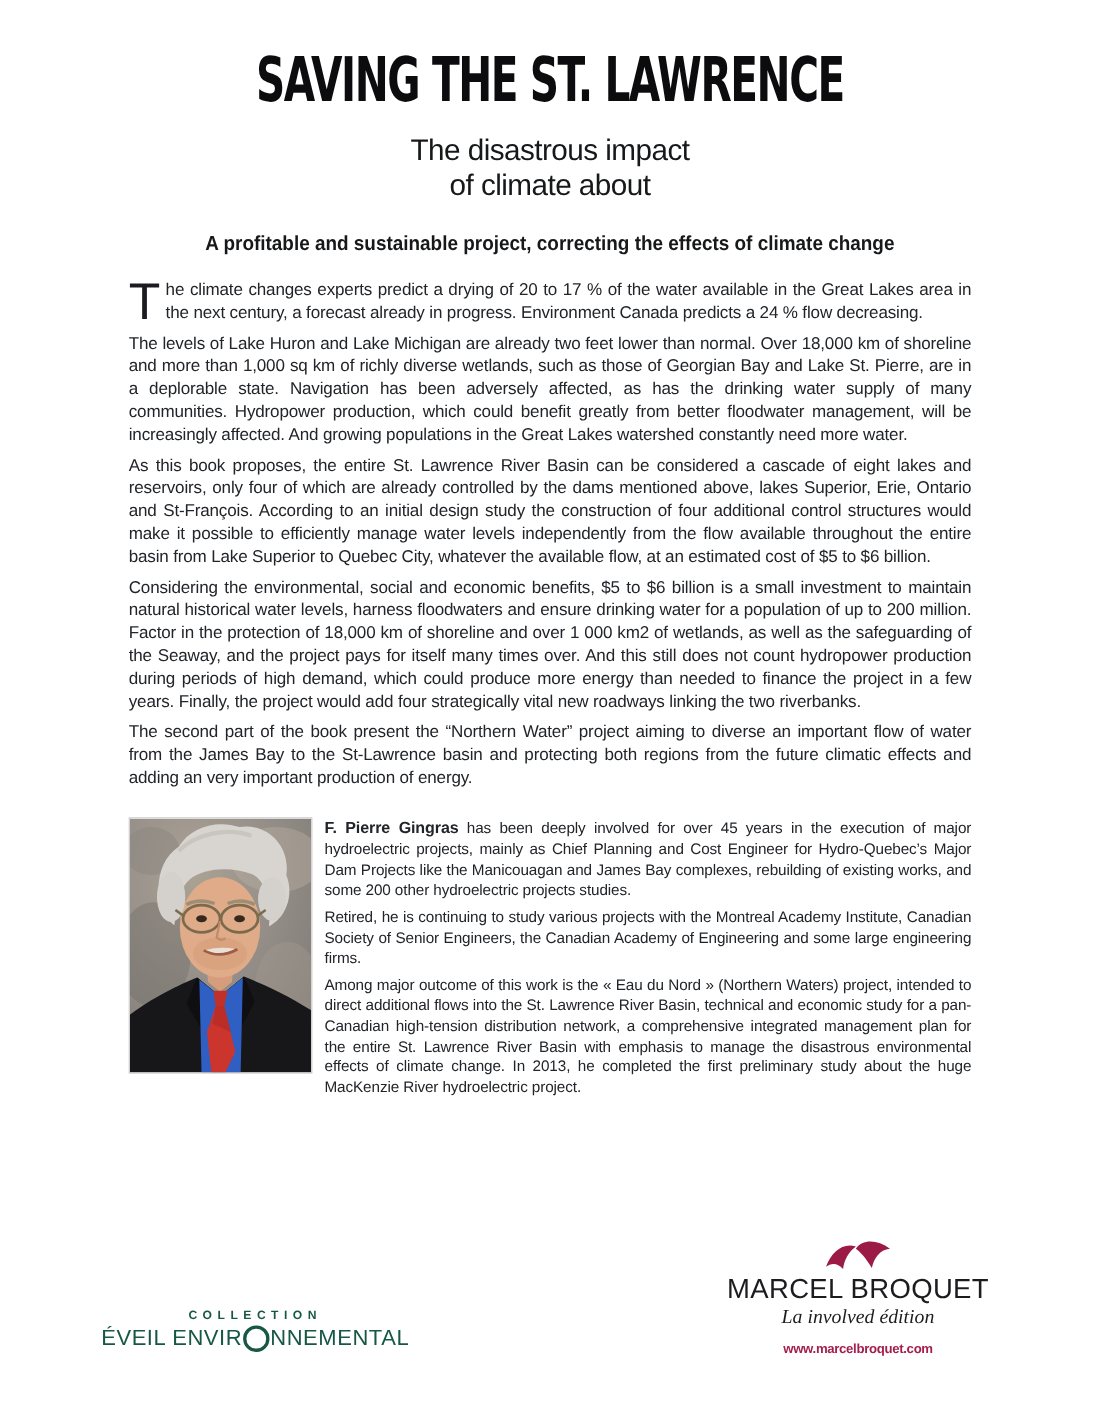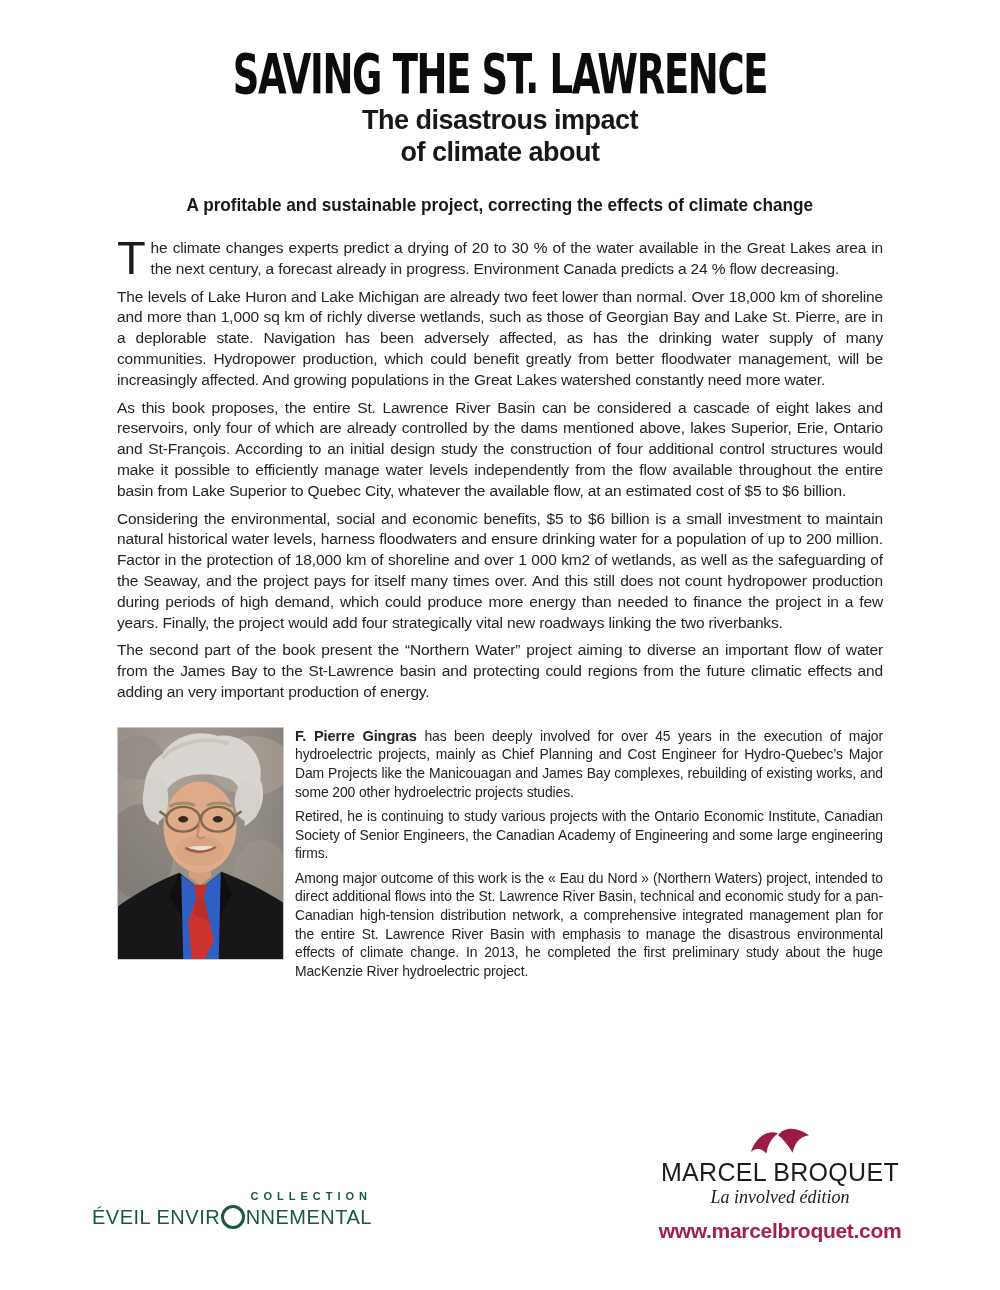--- a/index.html
+++ b/index.html
@@ -21,22 +21,22 @@
     font-weight: bold;
     font-size: 56px;
     line-height: 56px;
     letter-spacing: -2px;
     color: #0c0c0e;
     transform: scaleX(0.66);
     transform-origin: center;
     white-space: nowrap;
   }
   .subtitle {
-    margin-top: 2px;
-    font-weight: bold;
+    margin-top: 18px;
+    font-weight: normal;
     font-size: 27px;
     line-height: 32px;
     color: #17181a;
     letter-spacing: -0.5px;
   }
   .tagline-wrap { text-align: center; margin-top: 26px; }
   .tagline {
     display: inline-block;
     font-weight: bold;
     font-size: 18.5px;
@@ -88,21 +88,21 @@
     text-align: justify;
   }
   .bio-text p { margin-bottom: 6px; }
   .bio-name { font-weight: bold; font-size: 14.6px; }
 
   
   .collection {
     position: absolute;
     left: 92px; top: 1190px;
     width: 280px;
-    text-align: right;
+    text-align: center;
     color: #175844;
   }
   .collection-label {
     font-size: 11px;
     font-weight: 600;
     letter-spacing: 5px;
     color: #175844;
   }
   .collection-name {
     margin-top: 3px;
@@ -140,21 +140,21 @@
   .publisher-tagline {
     font-family: "Liberation Serif", serif;
     font-style: italic;
     font-size: 18px;
     color: #1c1c1f;
     margin-top: 0px;
   }
   .publisher-url {
     margin-top: 11px;
     font-weight: bold;
-    font-size: 21px;
+    font-size: 12px;
     letter-spacing: -0.3px;
     color: #a41e4e;
   }
 </style>
 </head>
 <body>
 
 <div class="page">
 
   <div class="header">
@@ -162,25 +162,25 @@
     <div class="subtitle">
       <div>The disastrous impact</div>
       <div>of climate about</div>
     </div>
     <div class="tagline-wrap">
       <span class="tagline">A profitable and sustainable project, correcting the effects of climate change</span>
     </div>
   </div>
 
   <div class="copy">
-    <p><span class="dropcap">T</span><span>he climate changes experts predict a drying of 20 to 30 % of the water available in the Great Lakes area in the next century, a forecast already in progress. Environment Canada predicts a 24 % flow decreasing.</span></p>
+    <p><span class="dropcap">T</span><span>he climate changes experts predict a drying of 20 to 17 % of the water available in the Great Lakes area in the next century, a forecast already in progress. Environment Canada predicts a 24 % flow decreasing.</span></p>
     <p>The levels of Lake Huron and Lake Michigan are already two feet lower than normal. Over 18,000 km of shoreline and more than 1,000 sq km of richly diverse wetlands, such as those of Georgian Bay and Lake St. Pierre, are in a deplorable state. Navigation has been adversely affected, as has the drinking water supply of many communities. Hydropower production, which could benefit greatly from better floodwater management, will be increasingly affected. And growing populations in the Great Lakes watershed constantly need more water.</p>
     <p>As this book proposes, the entire St. Lawrence River Basin can be considered a cascade of eight lakes and reservoirs, only four of which are already controlled by the dams mentioned above, lakes Superior, Erie, Ontario and St-François. According to an initial design study the construction of four additional control structures would make it possible to efficiently manage water levels independently from the flow available throughout the entire basin from Lake Superior to Quebec City, whatever the available flow, at an estimated cost of $5 to $6 billion.</p>
     <p>Considering the environmental, social and economic benefits, $5 to $6 billion is a small investment to maintain natural historical water levels, harness floodwaters and ensure drinking water for a population of up to 200 million. Factor in the protection of 18,000 km of shoreline and over 1 000 km2 of wetlands, as well as the safeguarding of the Seaway, and the project pays for itself many times over. And this still does not count hydropower production during periods of high demand, which could produce more energy than needed to finance the project in a few years. Finally, the project would add four strategically vital new roadways linking the two riverbanks.</p>
-    <p>The second part of the book present the “Northern Water” project aiming to diverse an important flow of water from the James Bay to the St-Lawrence basin and protecting could regions from the future climatic effects and adding an very important production of energy.</p>
+    <p>The second part of the book present the “Northern Water” project aiming to diverse an important flow of water from the James Bay to the St-Lawrence basin and protecting both regions from the future climatic effects and adding an very important production of energy.</p>
   </div>
 
   <div class="bio">
     <div class="photo-frame">
       <svg viewBox="0 0 167 233" preserveAspectRatio="none">
         <defs>
           <radialGradient id="bgGrad" cx="35%" cy="22%" r="90%">
             <stop offset="0%" stop-color="#aba295"></stop>
             <stop offset="45%" stop-color="#97908a"></stop>
             <stop offset="100%" stop-color="#7d7975"></stop>
@@ -227,21 +227,21 @@
         </g>
 
         <path d="M83,94 L80,109 Q83,113 88,110" stroke="#c08b66" stroke-width="2" fill="none"></path>
 
         <path d="M69,121 Q83,127 98,120 Q83,117 69,121 Z" fill="#e9e1d6"></path>
         <path d="M68,121 Q83,129 99,120" stroke="#a05b46" stroke-width="2.5" fill="none"></path>
       </svg>
     </div>
     <div class="bio-text">
       <p><span class="bio-name">F. Pierre Gingras</span><span> has been deeply involved for over 45 years in the execution of major hydroelectric projects, mainly as Chief Planning and Cost Engineer for Hydro-Quebec’s Major Dam Projects like the Manicouagan and James Bay complexes, rebuilding of existing works, and some 200 other hydroelectric projects studies.</span></p>
-      <p>Retired, he is continuing to study various projects with the Ontario Economic Institute, Canadian Society of Senior Engineers, the Canadian Academy of Engineering and some large engineering firms.</p>
+      <p>Retired, he is continuing to study various projects with the Montreal Academy Institute, Canadian Society of Senior Engineers, the Canadian Academy of Engineering and some large engineering firms.</p>
       <p>Among major outcome of this work is the « Eau du Nord » (Northern Waters) project, intended to direct additional flows into the St. Lawrence River Basin, technical and economic study for a pan-Canadian high-tension distribution network, a comprehensive integrated management plan for the entire St. Lawrence River Basin with emphasis to manage the disastrous environmental effects of climate change. In 2013, he completed the first preliminary study about the huge MacKenzie River hydroelectric project.</p>
     </div>
   </div>
 
   <div class="collection">
     <div class="collection-label">COLLECTION</div>
     <div class="collection-name">
       <span>ÉVEIL ENVIR</span>
         <span class="ring-o"></span>
         <span>NNEMENTAL</span>

